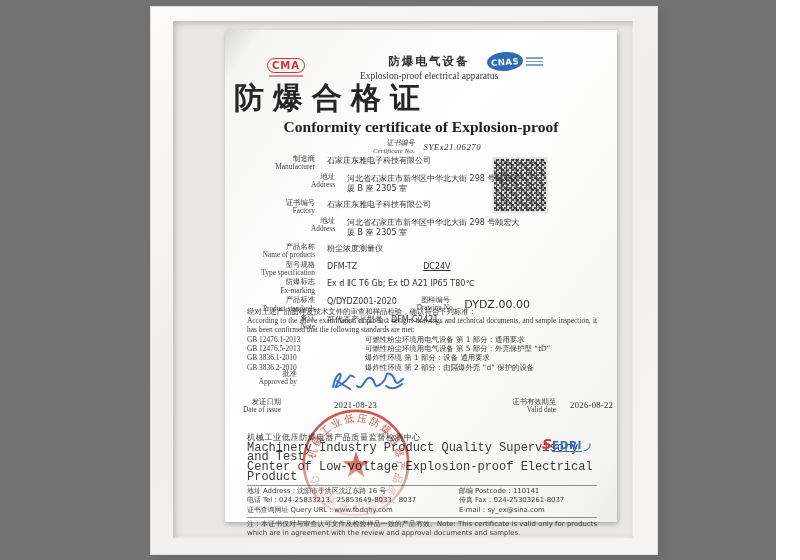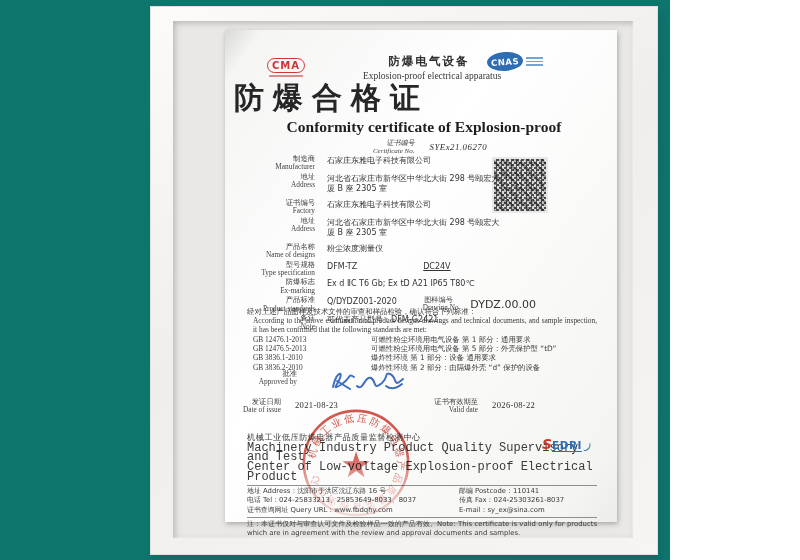--- a/index.html
+++ b/index.html
@@ -1,28 +1,28 @@
 <!DOCTYPE html>
 <html><head>
 <meta charset="utf-8">
 <style>
   html,body{margin:0;padding:0;width:800px;height:560px;overflow:hidden;
     font-family:"DejaVu Sans","Liberation Sans",sans-serif;color:#3c3c3c;}
-  .scene{position:relative;width:670px;height:560px;background:#0f766e;}
+  .scene{position:relative;width:776px;height:560px;background:#737373;}
   
   .frame{position:absolute;left:150px;top:6px;width:506px;height:547px;
     background:linear-gradient(150deg,#fcfbfa 0%,#efeeec 45%,#f6f5f3 100%);
     border:1px solid #e2e0de;box-shadow:4px 5px 12px rgba(0,0,0,0.10);}
   .mat{position:absolute;left:22px;top:14px;right:24px;bottom:16px;background:#e9e8e6;
     box-shadow:inset 2px 2px 6px rgba(0,0,0,0.22), inset -1px -1px 2px rgba(255,255,255,0.7);}
   
   .page{position:absolute;left:225px;top:30px;width:392px;height:492px;
     background:linear-gradient(125deg,#d8d8d7 0%,#f5f5f4 5%,#ffffff 40%,#f4f4f2 92%,#ececea 100%);
     box-shadow:1px 2px 5px rgba(0,0,0,0.28);}
-  .serif{font-family:"Liberation Serif","DejaVu Serif",serif;margin-left:6px;}
+  .serif{font-family:"Liberation Serif","DejaVu Serif",serif;}
   .mono{font-family:"Liberation Mono","DejaVu Sans Mono",monospace;}
   
   .hdr-center{position:absolute;top:24px;left:16px;right:0;text-align:center;}
   .h-zh{font-size:11.5px;font-weight:bold;letter-spacing:2px;color:#2f2f2f;}
   .h-en{font-size:9.5px;margin-top:2px;color:#383838;}
   .cma{position:absolute;left:42px;top:24px;text-align:center;}
   .cma-box{display:inline-block;border:1.6px solid #d03434;border-radius:9px;color:#d03434;
     font-weight:bold;font-size:10px;letter-spacing:1px;padding:1px 4px;line-height:11px;}
   .cma-sub{width:34px;height:2px;background:#e08a8a;margin:2px auto 0;}
   .cnas{position:absolute;left:262px;top:22px;display:flex;align-items:center;gap:3px;}
@@ -43,38 +43,38 @@
   
   .rows{position:absolute;top:125px;left:0;width:392px;}
   .frow{display:flex;align-items:flex-start;margin-bottom:1px;}
   .flbl{width:90px;flex-shrink:0;text-align:right;font-size:7.3px;line-height:8.4px;color:#3f3f3f;}
   .flbl .en{font-size:7.3px;}
   .fval{margin-left:12px;font-size:8px;line-height:10px;padding-top:1px;color:#333;}
   .wrapval{width:174px;}
   .v-extra{margin-left:66px;font-size:8px;padding-top:1px;color:#333;text-decoration:underline;}
   .mini-lbl{margin-left:20px;text-align:center;font-size:7.2px;line-height:8.2px;color:#3f3f3f;padding-top:0;}
   .mini-val{margin-left:10px;font-size:11px;padding-top:2px;color:#333;}
-  .r-h15{min-height:15px;}.r-h24{min-height:25px;}.r-h17{min-height:17px;}
+  .r-h15{min-height:15px;}.r-h24{min-height:25px;padding-left:20px;}.r-h17{min-height:17px;}
   
   .qr{position:absolute;left:267px;top:127px;width:52px;height:52px;border:2px solid #e8e8e8;
     background:repeating-conic-gradient(#4e4e4e 0% 25%,#dcdcdc 0% 50%),
       repeating-linear-gradient(45deg,rgba(0,0,0,0.35) 0 2px,rgba(255,255,255,0.25) 2px 5px,rgba(0,0,0,0.15) 5px 7px);
     background-size:5px 5px,13px 13px;background-blend-mode:multiply;}
   
   .statement{position:absolute;top:277px;left:22px;width:350px;font-size:7.4px;line-height:9px;color:#3a3a3a;}
   .statement .en{text-align:justify;font-size:7.4px;}
   .standards{position:absolute;top:305px;left:22px;width:350px;}
   .stdrow{display:flex;font-size:7.4px;line-height:9.2px;color:#3a3a3a;gap:24px;}
   .stdcode{width:72px;flex-shrink:0;}
   .stddesc{margin-left:22px;}
   
   .approve{position:absolute;top:340px;left:0;display:flex;}
   .approve .flbl{width:72px;}
   .sig{margin-left:26px;margin-top:-6px;}
-  .dates{position:absolute;top:368px;left:0;width:392px;display:flex;}
+  .dates{position:absolute;top:368px;left:0;width:392px;display:flex;gap:39px;}
   .dates .flbl{width:56px;}
   .dval{margin-left:14px;font-size:8.6px;padding-top:2px;color:#2e2e2e;letter-spacing:0.3px;}
   .dg2{margin-left:62px;display:flex;}
   .dg2 .flbl{width:78px;}
   
   .stamp{position:absolute;left:72px;top:374px;width:118px;height:118px;z-index:5;
     mix-blend-mode:multiply;opacity:0.88;
     -webkit-mask-image:linear-gradient(to bottom,rgba(0,0,0,1) 40%,rgba(0,0,0,0.5) 68%,rgba(0,0,0,0.12) 100%);
     mask-image:linear-gradient(to bottom,rgba(0,0,0,1) 40%,rgba(0,0,0,0.5) 68%,rgba(0,0,0,0.12) 100%);}
   
@@ -156,21 +156,21 @@
       <div class="frow r-h24">
         <div class="flbl">
             <div>地址</div>
             <div class="en serif">Address</div>
           </div>
         <div class="fval wrapval">河北省石家庄市新华区中华北大街 298 号颐宏大厦 B 座 2305 室</div>
       </div>
       <div class="frow r-h17">
         <div class="flbl">
             <div>产品名称</div>
-            <div class="en serif">Name of designs</div>
+            <div class="en serif">Name of products</div>
           </div>
         <div class="fval">粉尘浓度测量仪</div>
       </div>
       <div class="frow r-h15">
         <div class="flbl">
             <div>型号规格</div>
             <div class="en serif">Type specification</div>
           </div>
         <div class="fval">DFM-TZ</div>
         <div class="v-extra">DC24V</div>

